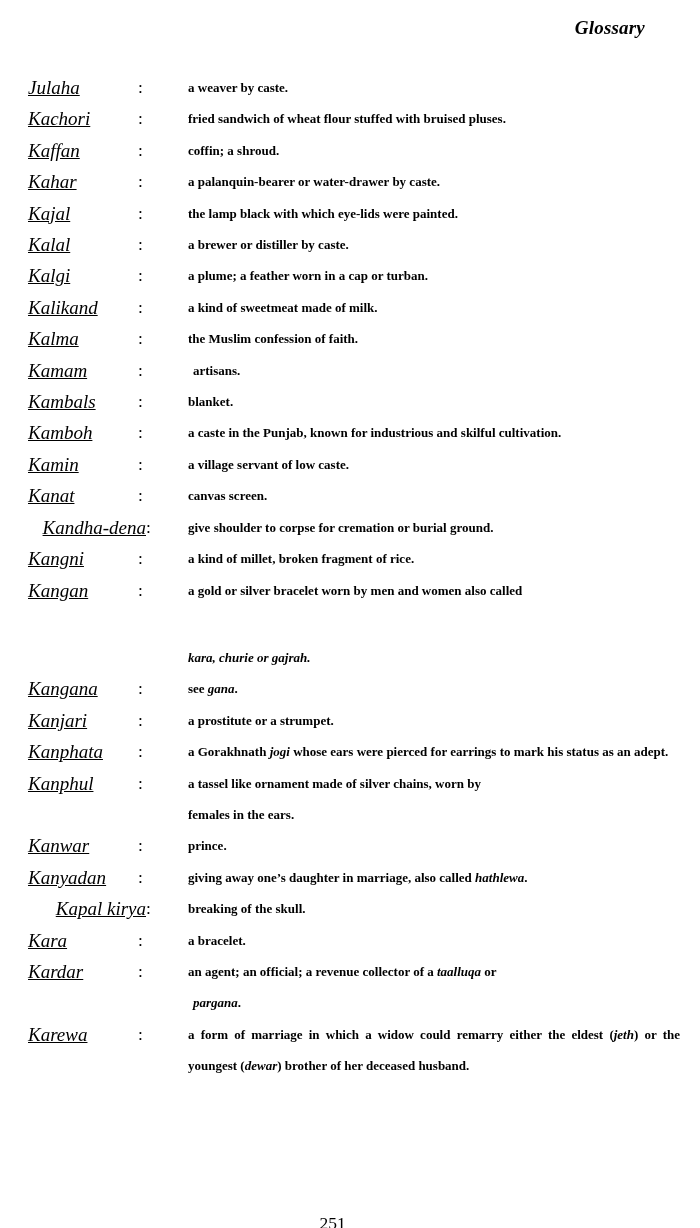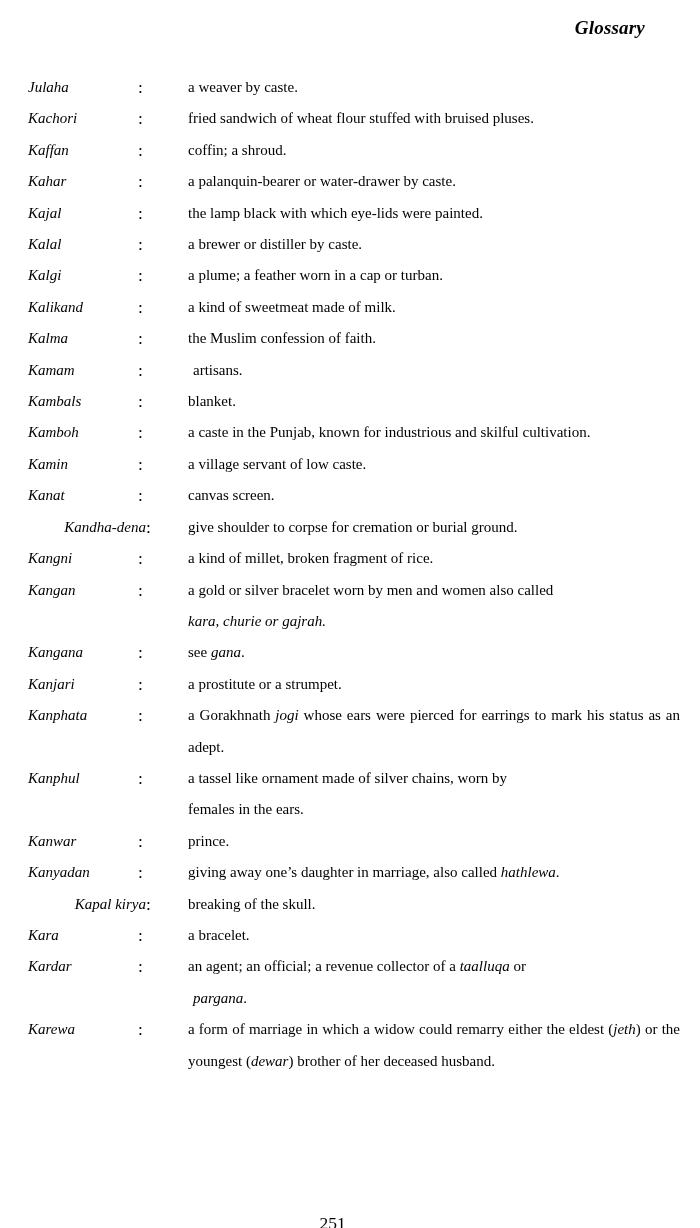--- a/index.html
+++ b/index.html
@@ -42,47 +42,49 @@
   }
   .entry {
     display: flex;
     align-items: flex-start;
     width: 652px;
   }
   .term {
     width: 110px;
     flex: 0 0 110px;
     font-style: italic;
-    font-size: 15px;
+    font-size: 19px;
     line-height: 31.4px;
     white-space: nowrap;
+    text-decoration: underline;
   }
   
   .entry.wide .term {
     width: 118px;
     flex: 0 0 118px;
     text-align: right;
   }
   .colon {
     width: 50px;
     flex: 0 0 50px;
     font-size: 17.5px;
     line-height: 31.4px;
     text-align: left;
   }
   .entry.wide .colon {
     width: 42px;
     flex: 0 0 42px;
   }
   .def {
     flex: 1 1 auto;
-    font-size: 15px;
+    font-size: 13px;
     line-height: 31.4px;
     text-align: justify;
     text-justify: inter-word;
+    font-weight: bold;
   }
   .def.flush { text-align: left; }
   .def i, .def em { font-style: italic; }
   .indent-line {
     display: block;
     padding-left: 5px;
   }
   .lead-space { padding-left: 5px; }
 
   
@@ -198,21 +200,21 @@
       <div class="term">Kangni</div>
       <div class="colon">:</div>
       <div class="def flush">a kind of millet, broken fragment of rice.</div>
     </div>
 
     <div class="entry">
       <div class="term">Kangan</div>
       <div class="colon">:</div>
       <div class="def">
         <span style="display:block;text-align:justify;">a gold or silver bracelet worn by men and women also called</span>
-        <span style="display:block;font-style:italic;">kara, churie or gajrah.</span>
+        <span style="display:block;font-style:italic;margin-top:36px;">kara, churie or gajrah.</span>
       </div>
     </div>
 
     <div class="entry">
       <div class="term">Kangana</div>
       <div class="colon">:</div>
       <div class="def flush"><span>see </span><i>gana</i><span>.</span></div>
     </div>
 
     <div class="entry">

